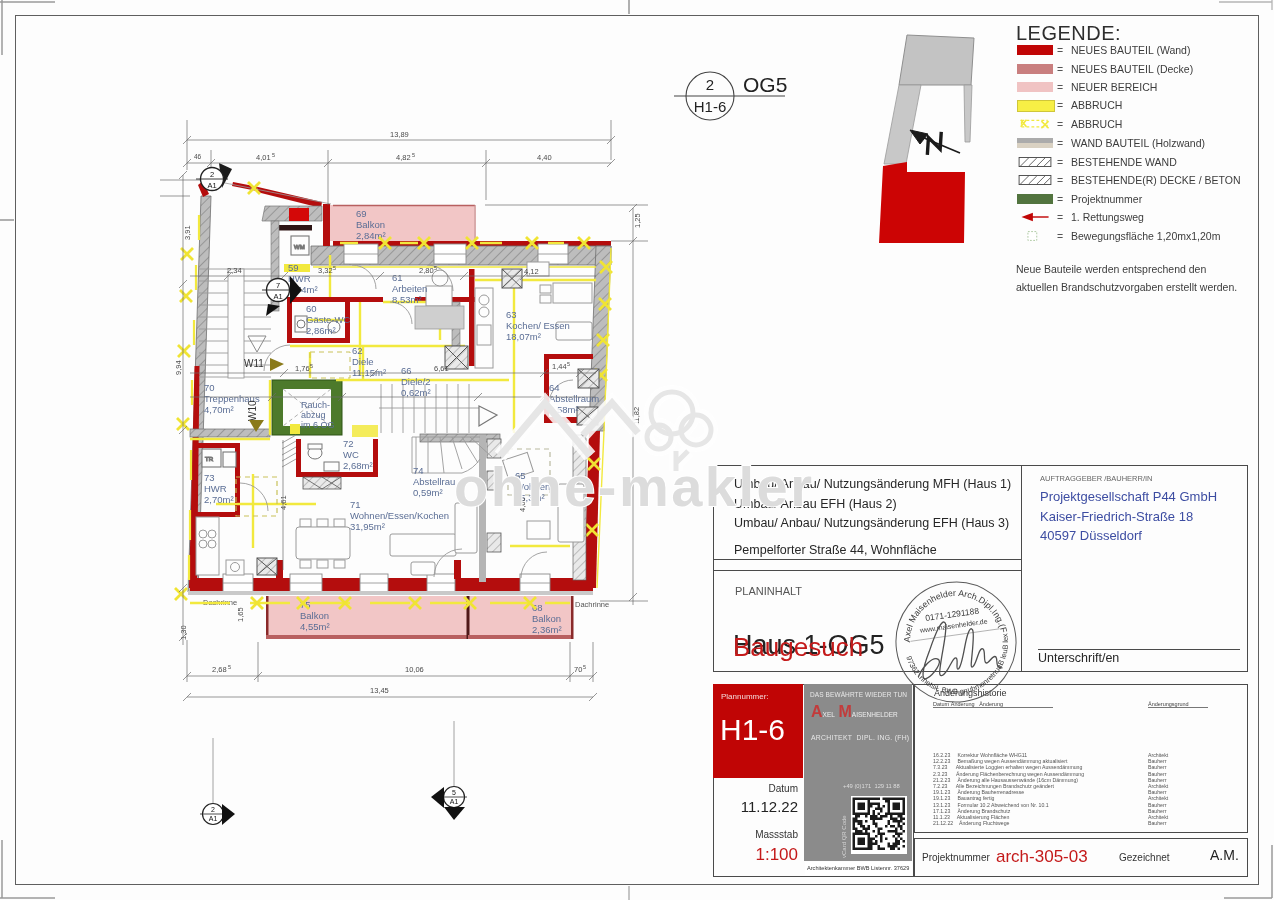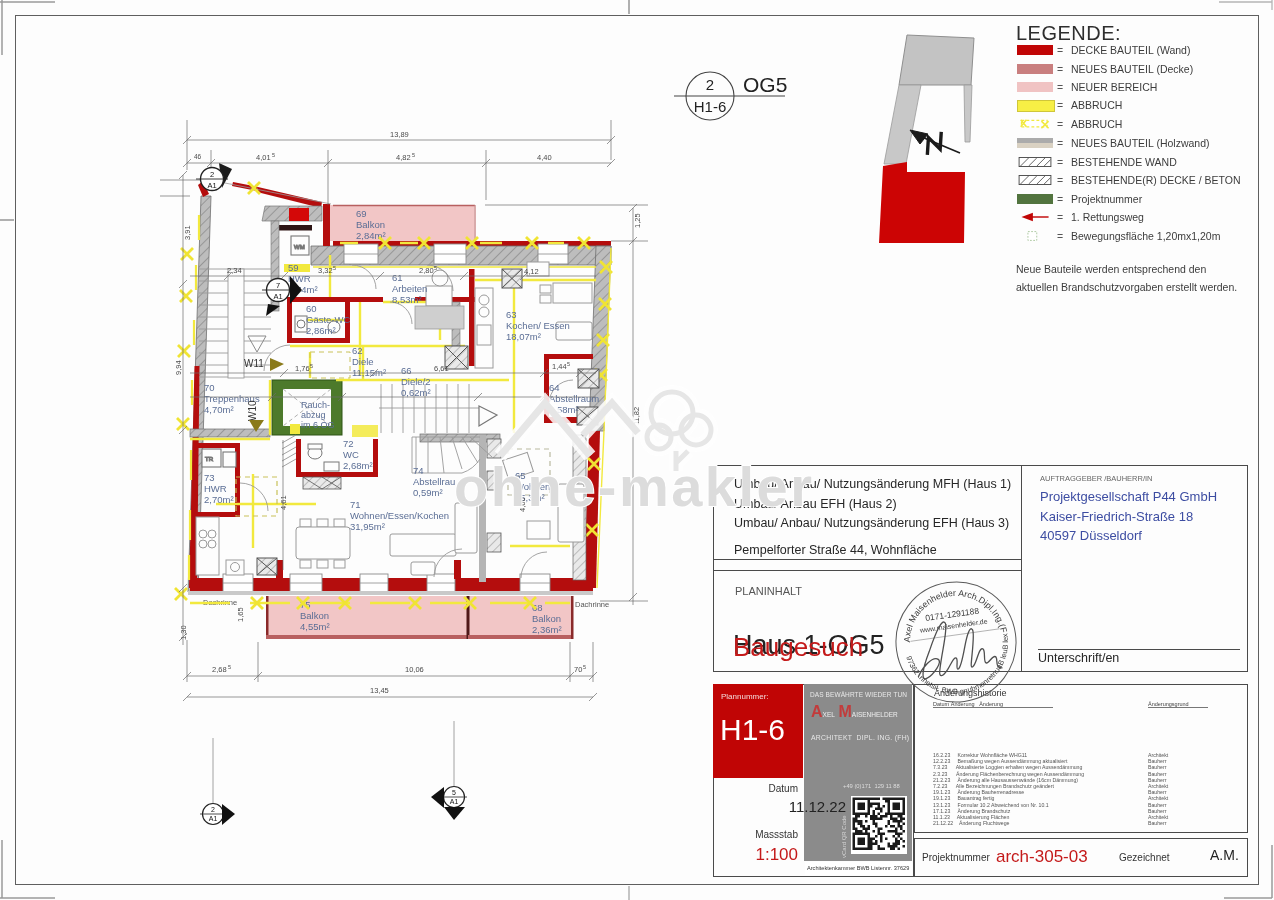--- a/index.html
+++ b/index.html
@@ -36,21 +36,21 @@
 
 <div class="abs" style="left:0;top:219px;width:14px;height:1.5px;background:#b0b0b0;"></div>
 
 <div class="abs" style="left:628px;top:886px;width:1.5px;height:14px;background:#c5c5c5;"></div>
 
 <div class="abs" style="left:1016px;top:22px;font-size:20px;color:#2e2e2e;letter-spacing:0.5px;">LEGENDE:</div>
 
 <div class="lg-row" style="top:45px;">
     <span class="lg-sw" style="background:#c00505;"></span>
     <span class="lg-eq">=</span>
-    <span class="lg-tx">DECKE BAUTEIL (Wand)</span>
+    <span class="lg-tx">NEUES BAUTEIL (Wand)</span>
   </div>
 
 <div class="lg-row" style="top:64px;">
     <span class="lg-sw" style="background:#c97f7f;"></span>
     <span class="lg-eq">=</span>
     <span class="lg-tx">NEUES BAUTEIL (Decke)</span>
   </div>
 
 <div class="lg-row" style="top:82px;">
     <span class="lg-sw" style="background:#f0c3c3;"></span>
@@ -69,21 +69,21 @@
       <rect x="1" y="2" width="36" height="9" fill="#fff" stroke="#f2e93e" stroke-width="1.6" stroke-dasharray="4 3"></rect>
       <path d="M0 1L8 11M8 1L0 11M29 3L39 13M39 3L29 13" stroke="#f2e93e" stroke-width="2.2"></path>
     </svg>
     <span class="lg-eq">=</span>
     <span class="lg-tx">ABBRUCH</span>
   </div>
 
 <div class="lg-row" style="top:138px;">
     <span class="lg-sw" style="background:linear-gradient(#ababab 0 50%,#d9d1c2 50% 100%);"></span>
     <span class="lg-eq">=</span>
-    <span class="lg-tx">NEUES BAUTEIL (Holzwand)</span>
+    <span class="lg-tx">WAND BAUTEIL (Holzwand)</span>
   </div>
 
 <div class="lg-row" style="top:157px;">
     <svg class="lg-sw" width="36" height="11" viewBox="0 0 36 11">
       <rect x="0.5" y="0.5" width="35" height="10" fill="#fff" stroke="#444" stroke-width="1"></rect>
       <path d="M2 10L11 1M11 10L20 1M20 10L29 1M28 10L35 3" stroke="#555" stroke-width="1"></path>
     </svg>
     <span class="lg-eq">=</span>
     <span class="lg-tx">BESTEHENDE WAND</span>
   </div>
@@ -188,21 +188,21 @@
 <svg class="abs" style="left:851px;top:796px;" width="56" height="63" viewBox="0 0 56 63">
     <rect x="0" y="0" width="56" height="58" fill="#fff"></rect>
     <path fill="#1a1a1a" d="M1.5 1.5h27.5v2.5h-27.5zM31.5 1.5h22.5v2.5h-22.5zM1.5 4h2.5v2.5h-2.5zM16.5 4h2.5v2.5h-2.5zM34 4h5v2.5h-5zM51.5 4h2.5v2.5h-2.5zM1.5 6.5h2.5v2.5h-2.5zM6.5 6.5h7.5v2.5h-7.5zM16.5 6.5h12.5v2.5h-12.5zM36.5 6.5h2.5v2.5h-2.5zM41.5 6.5h7.5v2.5h-7.5zM51.5 6.5h2.5v2.5h-2.5zM1.5 9h2.5v2.5h-2.5zM6.5 9h7.5v2.5h-7.5zM16.5 9h5v2.5h-5zM26.5 9h2.5v2.5h-2.5zM31.5 9h2.5v2.5h-2.5zM36.5 9h2.5v2.5h-2.5zM41.5 9h7.5v2.5h-7.5zM51.5 9h2.5v2.5h-2.5zM1.5 11.5h2.5v2.5h-2.5zM6.5 11.5h7.5v2.5h-7.5zM16.5 11.5h2.5v2.5h-2.5zM24 11.5h7.5v2.5h-7.5zM36.5 11.5h2.5v2.5h-2.5zM41.5 11.5h7.5v2.5h-7.5zM51.5 11.5h2.5v2.5h-2.5zM1.5 14h2.5v2.5h-2.5zM16.5 14h2.5v2.5h-2.5zM21.5 14h2.5v2.5h-2.5zM29 14h2.5v2.5h-2.5zM36.5 14h2.5v2.5h-2.5zM51.5 14h2.5v2.5h-2.5zM1.5 16.5h17.5v2.5h-17.5zM21.5 16.5h2.5v2.5h-2.5zM26.5 16.5h2.5v2.5h-2.5zM34 16.5h20v2.5h-20zM4 19h5v2.5h-5zM14 19h2.5v2.5h-2.5zM19 19h7.5v2.5h-7.5zM29 19h7.5v2.5h-7.5zM39 19h2.5v2.5h-2.5zM46.5 19h5v2.5h-5zM1.5 21.5h5v2.5h-5zM19 21.5h12.5v2.5h-12.5zM39 21.5h7.5v2.5h-7.5zM49 21.5h5v2.5h-5zM1.5 24h10v2.5h-10zM14 24h2.5v2.5h-2.5zM21.5 24h2.5v2.5h-2.5zM36.5 24h2.5v2.5h-2.5zM41.5 24h10v2.5h-10zM1.5 26.5h2.5v2.5h-2.5zM6.5 26.5h5v2.5h-5zM21.5 26.5h5v2.5h-5zM36.5 26.5h2.5v2.5h-2.5zM46.5 26.5h2.5v2.5h-2.5zM51.5 26.5h2.5v2.5h-2.5zM1.5 29h2.5v2.5h-2.5zM9 29h5v2.5h-5zM16.5 29h2.5v2.5h-2.5zM24 29h2.5v2.5h-2.5zM34 29h2.5v2.5h-2.5zM39 29h5v2.5h-5zM46.5 29h5v2.5h-5zM1.5 31.5h5v2.5h-5zM11.5 31.5h7.5v2.5h-7.5zM26.5 31.5h5v2.5h-5zM44 31.5h2.5v2.5h-2.5zM49 31.5h2.5v2.5h-2.5zM4 34h7.5v2.5h-7.5zM14 34h2.5v2.5h-2.5zM21.5 34h2.5v2.5h-2.5zM26.5 34h2.5v2.5h-2.5zM36.5 34h10v2.5h-10zM51.5 34h2.5v2.5h-2.5zM1.5 36.5h17.5v2.5h-17.5zM26.5 36.5h7.5v2.5h-7.5zM44 36.5h7.5v2.5h-7.5zM1.5 39h2.5v2.5h-2.5zM16.5 39h2.5v2.5h-2.5zM24 39h2.5v2.5h-2.5zM29 39h2.5v2.5h-2.5zM41.5 39h2.5v2.5h-2.5zM46.5 39h2.5v2.5h-2.5zM1.5 41.5h2.5v2.5h-2.5zM6.5 41.5h7.5v2.5h-7.5zM16.5 41.5h7.5v2.5h-7.5zM29 41.5h2.5v2.5h-2.5zM34 41.5h2.5v2.5h-2.5zM44 41.5h2.5v2.5h-2.5zM49 41.5h2.5v2.5h-2.5zM1.5 44h2.5v2.5h-2.5zM6.5 44h7.5v2.5h-7.5zM16.5 44h5v2.5h-5zM24 44h2.5v2.5h-2.5zM29 44h2.5v2.5h-2.5zM44 44h5v2.5h-5zM51.5 44h2.5v2.5h-2.5zM1.5 46.5h2.5v2.5h-2.5zM6.5 46.5h7.5v2.5h-7.5zM16.5 46.5h10v2.5h-10zM36.5 46.5h2.5v2.5h-2.5zM41.5 46.5h7.5v2.5h-7.5zM1.5 49h2.5v2.5h-2.5zM16.5 49h5v2.5h-5zM26.5 49h2.5v2.5h-2.5zM36.5 49h10v2.5h-10zM51.5 49h2.5v2.5h-2.5zM1.5 51.5h20v2.5h-20zM26.5 51.5h7.5v2.5h-7.5zM39 51.5h5v2.5h-5zM46.5 51.5h2.5v2.5h-2.5z"></path>
   </svg>
 
 <div class="abs" style="left:805px;top:862px;width:107px;height:13px;background:#fff;"></div>
 <div class="abs" style="left:807px;top:865px;font-size:5.6px;color:#333;letter-spacing:0px;">Architektenkammer BWB Listennr. 37629</div>
 
 <div class="abs" style="left:713px;top:783px;width:85px;text-align:right;font-size:10px;color:#333;">Datum</div>
 
-<div class="abs" style="left:713px;top:798px;width:85px;text-align:right;font-size:15px;color:#222;padding-left:48px;">11.12.22</div>
+<div class="abs" style="left:713px;top:798px;width:85px;text-align:right;font-size:15px;color:#222;">11.12.22</div>
 
 <div class="abs" style="left:713px;top:829px;width:85px;text-align:right;font-size:10px;color:#333;">Massstab</div>
 
 <div class="abs" style="left:713px;top:845px;width:85px;text-align:right;font-size:17px;color:#c41a1a;">1:100</div>
 
 <div class="tb" style="left:914px;top:684px;width:332px;height:147px;"></div>
 
 <div class="abs" style="left:934px;top:688px;font-size:9px;color:#333;">Änderungshistorie</div>
 
 <div class="abs" style="left:933px;top:701px;font-size:5.5px;color:#444;border-bottom:0.8px solid #777;width:120px;">Datum Änderung&nbsp;&nbsp;&nbsp;Änderung</div>

